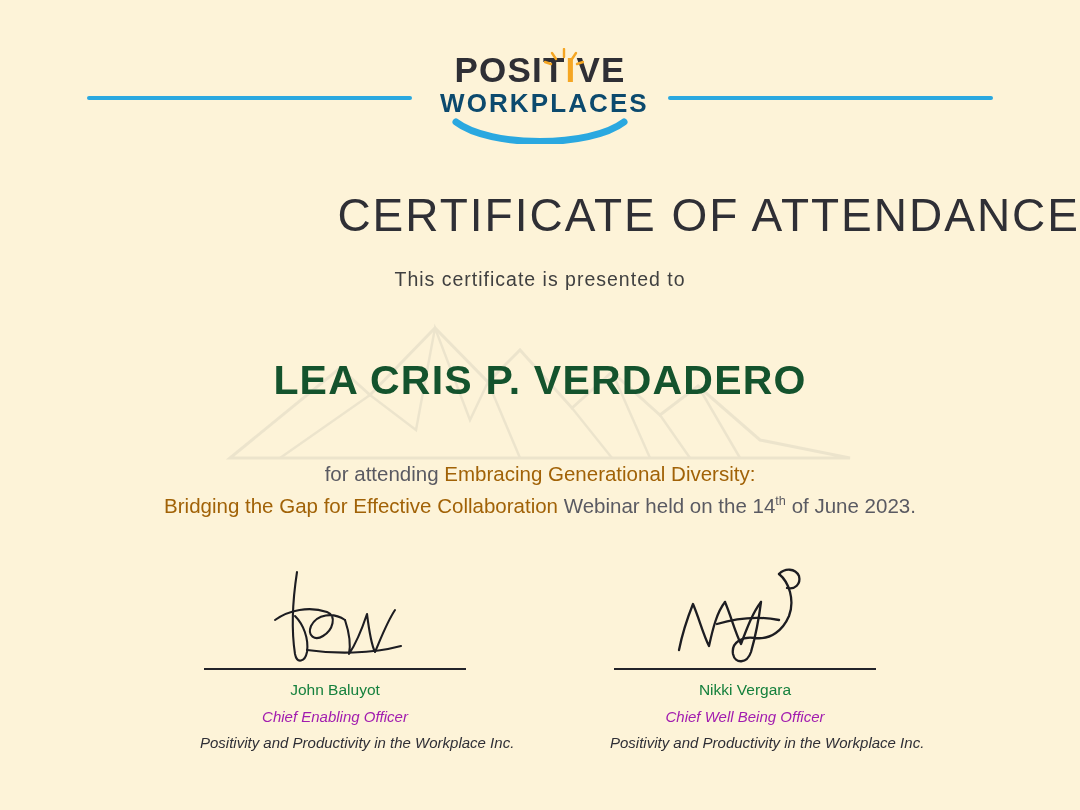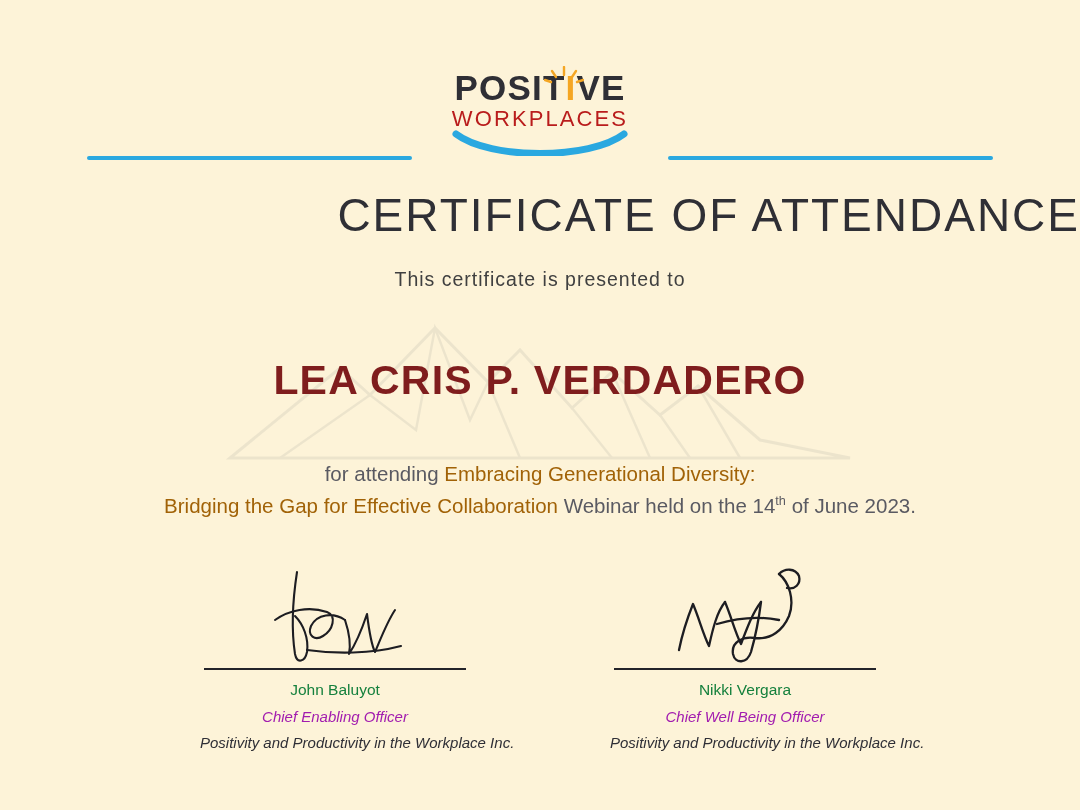--- a/index.html
+++ b/index.html
@@ -28,21 +28,21 @@
     transform: translateX(-50%);
     width: 640px;
     height: 170px;
     opacity: 0.5;
     pointer-events: none;
   }
   
   .header {
     position: relative;
     display: flex;
-    align-items: flex-end;
+    align-items: center;
     justify-content: center;
     height: 160px;
     padding-top: 36px;
     box-sizing: border-box;
   }
   .rule {
     height: 4px;
     width: 325px;
     background: #2aa8e0;
     border-radius: 2px;
@@ -66,24 +66,24 @@
     font-size: 35px;
     font-weight: bold;
     letter-spacing: 1.2px;
     color: #2f2f35;
     line-height: 1;
   }
   .logo-top .dot-i {
     color: #f5a623;
   }
   .logo-bottom {
-    font-size: 22px;
-    font-weight: normal;
+    font-size: 26px;
+    font-weight: bold;
     letter-spacing: 2.1px;
-    color: #b91c1c;
+    color: #0c4a6e;
     line-height: 1.25;
   }
   .logo-smile {
     margin-top: -2px;
     height: 26px;
   }
   
   .title {
     text-align: right;
     font-size: 46px;
@@ -98,21 +98,21 @@
     color: #404040;
     letter-spacing: 1.0px;
     margin-top: 26px;
   }
   .recipient {
     position: relative;
     text-align: center;
     font-size: 41px;
     font-weight: bold;
     letter-spacing: 1.2px;
-    color: #7f1d1d;
+    color: #14532d;
     margin-top: 66px;
   }
   .reason {
     position: relative;
     text-align: center;
     color: #5a5a62;
     font-size: 20.5px;
     line-height: 1.55;
     margin-top: 54px;
     padding: 0 90px;

